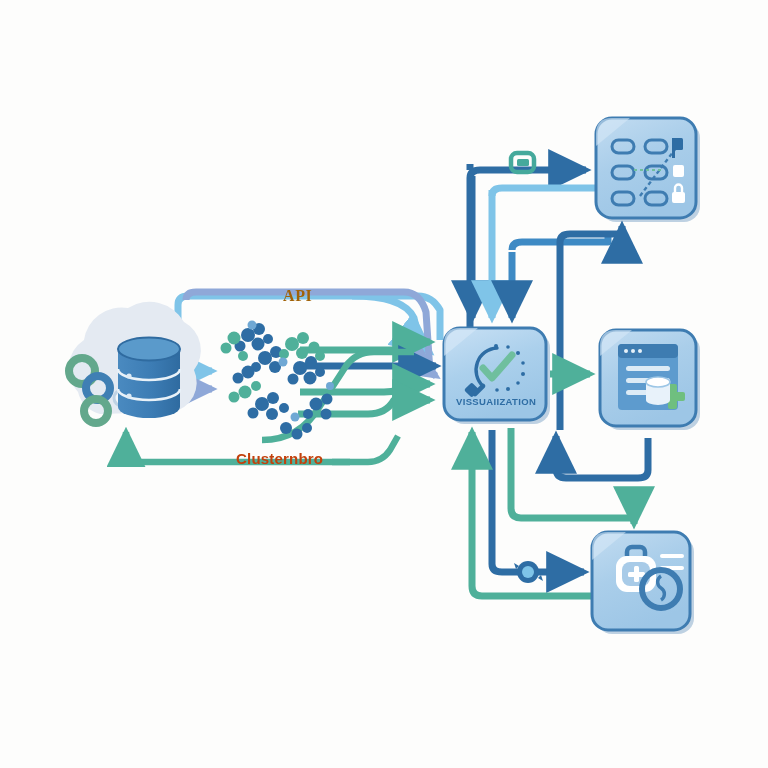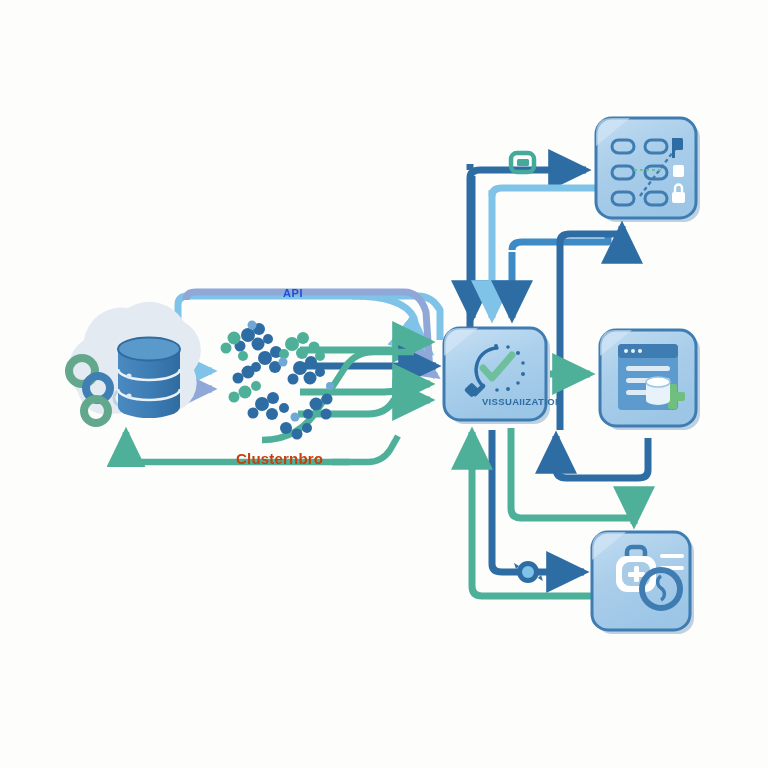--- a/index.html
+++ b/index.html
@@ -13,31 +13,32 @@
   #diagram{position:absolute;inset:0;width:768px;height:768px;}
   .lbl{
     position:absolute;
     font-family:"Liberation Sans", sans-serif;
     font-weight:bold;
     white-space:nowrap;
     pointer-events:none;
   }
   #lbl-api{
     left:283px;top:287px;
-    font-size:11px;letter-spacing:.6px;
-    color:#1d4ed8;
+    font-size:16px;letter-spacing:.6px;
+    color:#a16207;
+    font-family:Liberation Serif, serif;
   }
   #lbl-cluster{
     left:236px;top:450px;
     font-size:15px;letter-spacing:.2px;
     color:#c2410c;
   }
   #lbl-hub{
-    left:469px;top:396px;
-    width:106px;text-align:center;
+    left:456px;top:396px;
+    width:106px;
     font-size:9.5px;letter-spacing:.35px;
     color:#2E6DA4;
   }
 </style>
 </head>
 <body>
 
 <div id="stage">
 
   <svg id="diagram" viewBox="0 0 768 768">

